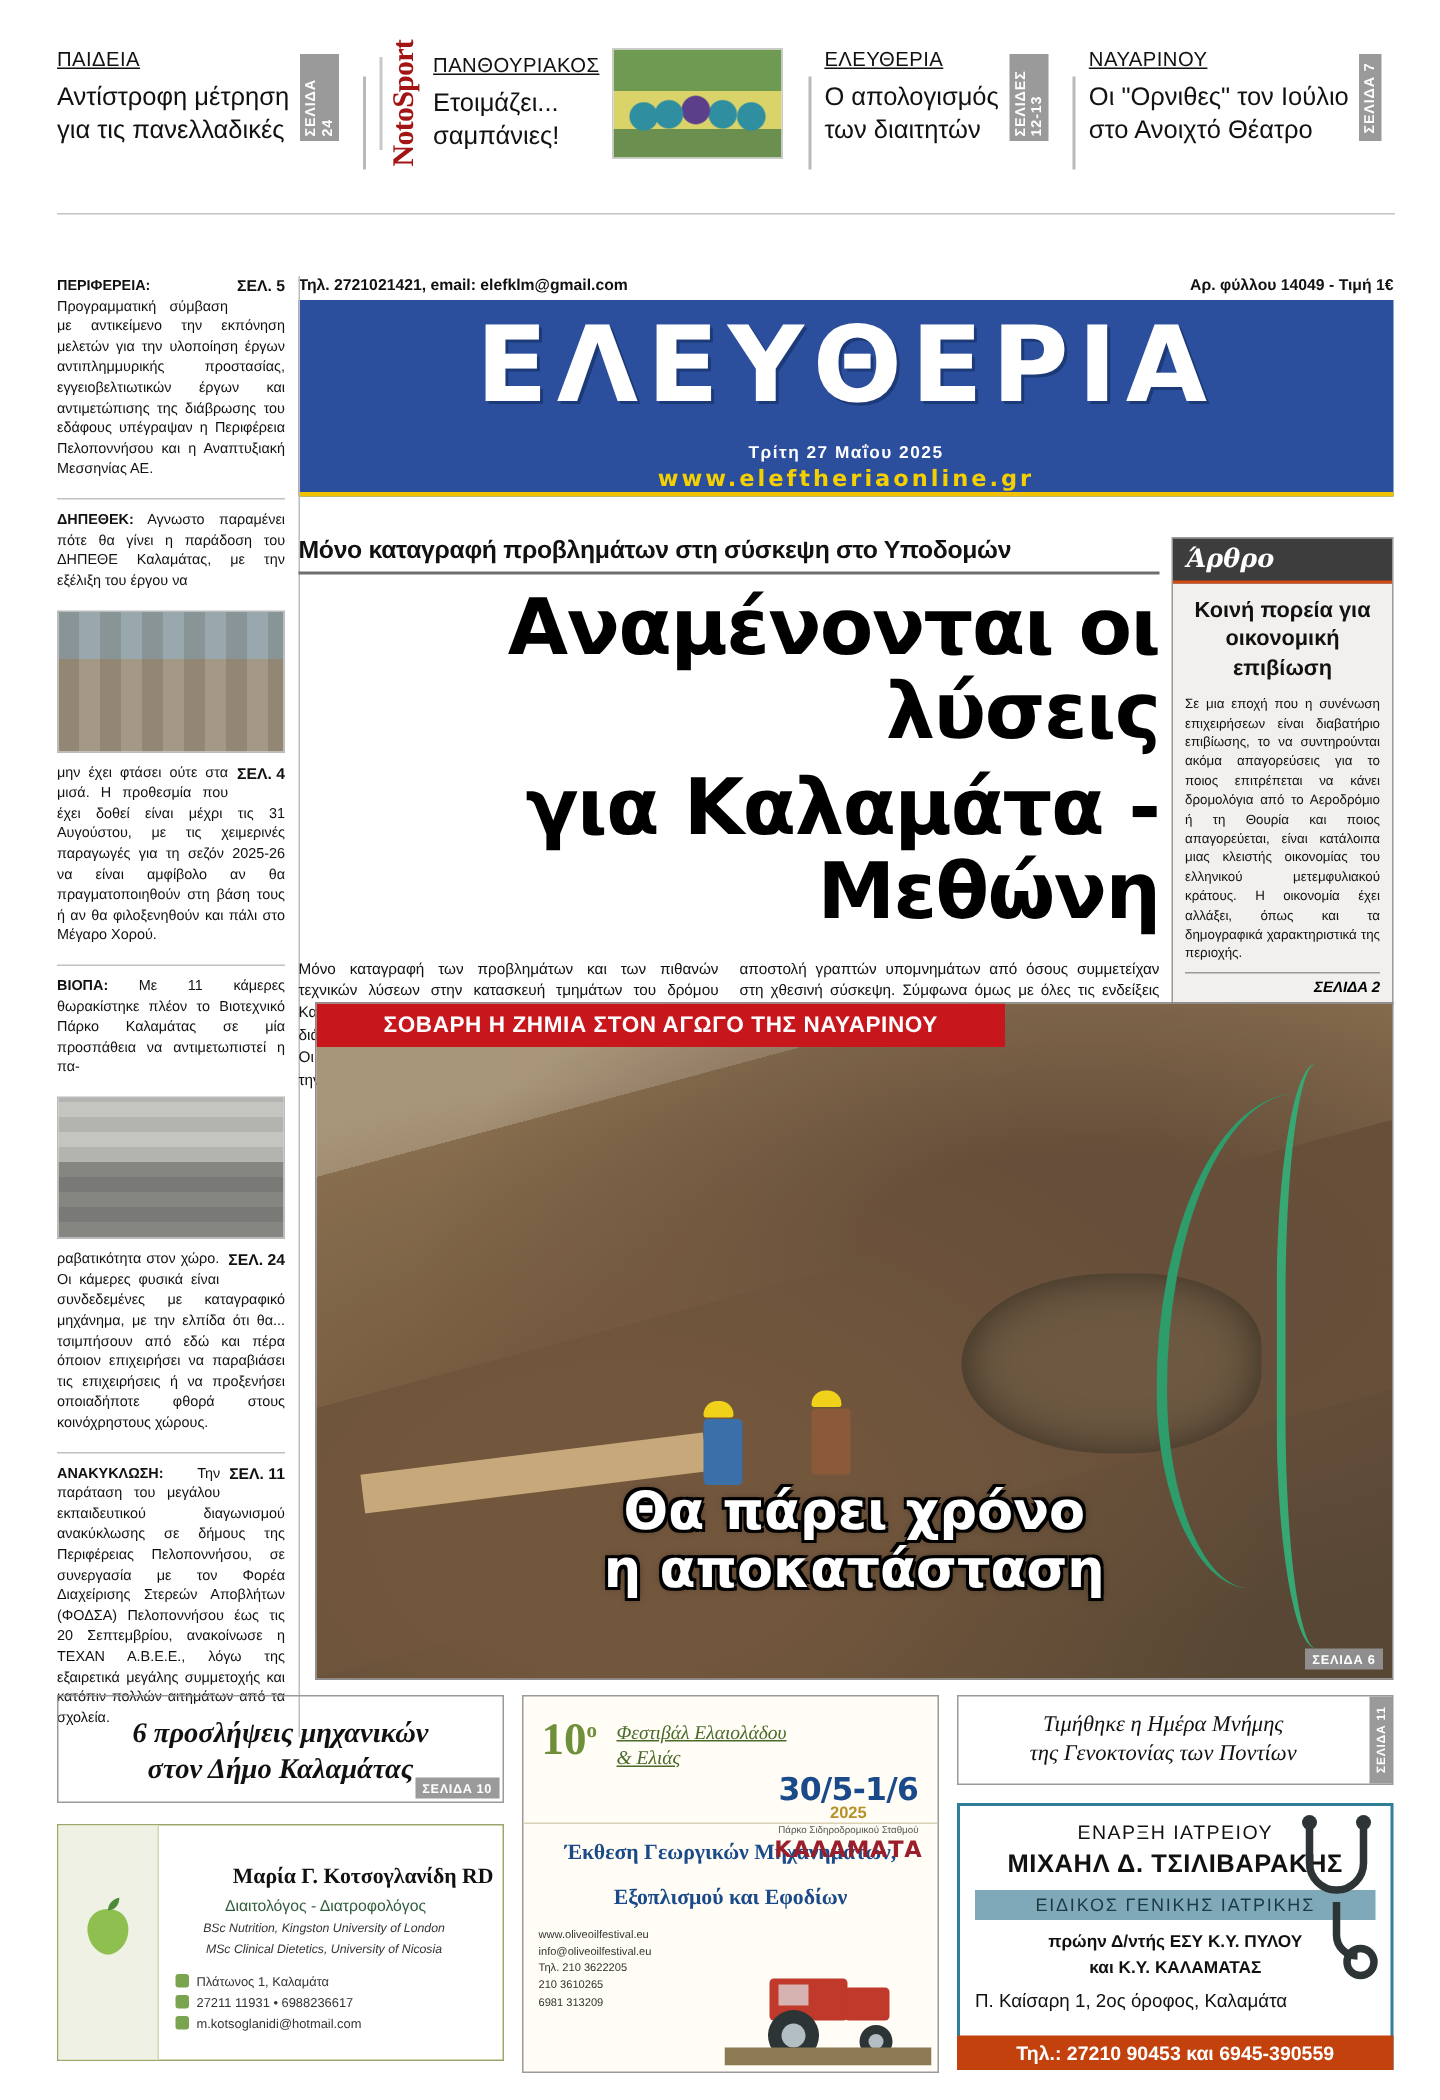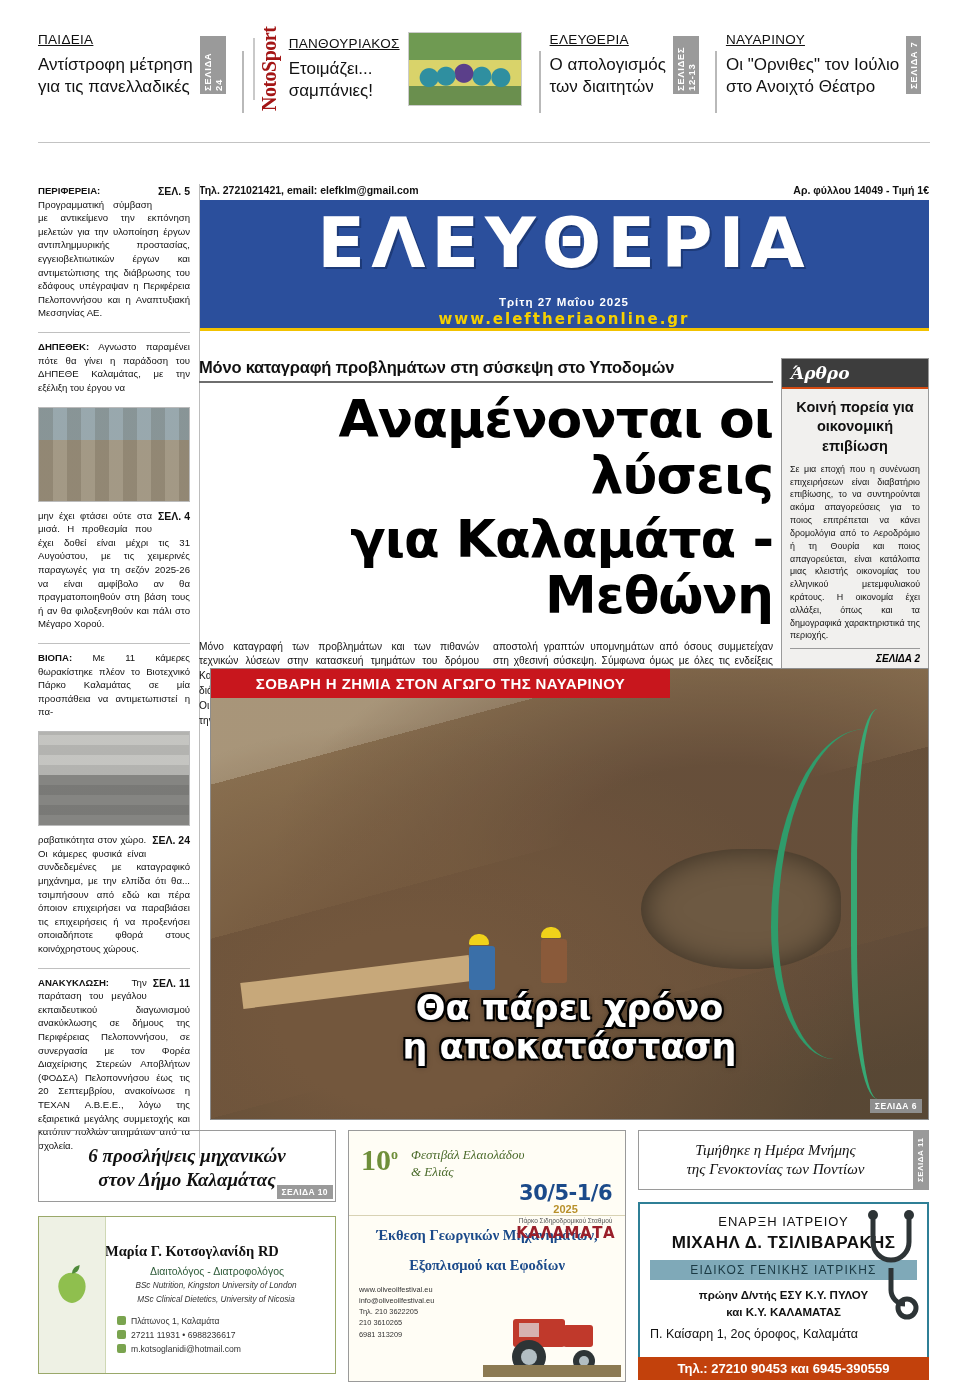--- a/index.html
+++ b/index.html
@@ -113,31 +113,31 @@
   
   .bottom{position:absolute;left:38px;top:1098px;width:891px;height:270px;}
   .b-left{position:absolute;left:0;top:0;width:298px;}
   .promo{border:1px solid #9a9a9a;padding:13px 10px 16px 10px;box-sizing:border-box;position:relative;height:72px;}
   .promo-txt{font-family:"Liberation Serif",serif;font-style:italic;font-weight:bold;font-size:19px;line-height:1.25;text-align:center;color:#111;}
   .promo-pg{position:absolute;right:2px;bottom:2px;background:#9a9a9a;color:#fff;font-size:8.5px;font-weight:bold;padding:2px 5px;letter-spacing:.4px;}
 
   .adcard{border:1px solid #9aa86a;margin-top:14px;height:158px;box-sizing:border-box;position:relative;background:#fff;}
   .adcard .leafbox{position:absolute;left:0;top:0;width:66px;height:100%;background:#eef1e4;border-right:1px solid #cfd8b5;}
   .leaf{position:absolute;left:14px;top:48px;width:38px;height:40px;}
-  .ad-name{font-family:"Liberation Serif",serif;font-weight:bold;font-size:14.5px;text-align:left;padding:26px 6px 0 66px;color:#111;}
+  .ad-name{font-family:"Liberation Serif",serif;font-weight:bold;font-size:14.5px;text-align:right;padding:26px 6px 0 66px;color:#111;}
   .ad-sub{font-size:10.5px;text-align:center;color:#2f5b3a;padding:5px 6px 0 66px;}
   .ad-sub2{font-size:8.2px;font-style:italic;text-align:center;color:#333;padding:3px 8px 0 66px;line-height:1.35;}
   .ad-lines{padding:10px 6px 0 78px;font-size:8.6px;color:#333;line-height:1.6;}
   .ad-lines .ic{display:inline-block;width:9px;height:9px;background:#7aa44f;border-radius:2px;margin-right:5px;vertical-align:-1px;}
 
   .b-mid{position:absolute;left:310px;top:0;width:278px;height:252px;border:1px solid #9a9a9a;box-sizing:border-box;background:#fffdf5;overflow:hidden;}
   .fest-top{height:84px;position:relative;border-bottom:1px solid #d8d2b4;}
   .fest-10{position:absolute;left:12px;top:12px;font-family:"Liberation Serif",serif;font-weight:bold;font-size:30px;color:#6f8f3a;}
   .fest-10 sup{font-size:14px;}
-  .fest-name{position:absolute;left:62px;top:16px;font-family:"Liberation Serif",serif;font-style:italic;font-size:13px;color:#4a6a2a;line-height:1.3;}
+  .fest-name{position:absolute;left:62px;top:16px;font-family:"Liberation Serif",serif;font-style:italic;font-size:13px;color:#4a6a2a;line-height:1.3;text-decoration:underline;}
   .fest-date{position:absolute;right:10px;top:6px;text-align:center;}
   .fd1{font-family:"DejaVu Sans",sans-serif;font-weight:bold;font-size:21px;color:#1b4a8a;letter-spacing:-.5px;margin-top:44px;}
   .fd2{font-size:11px;color:#b8902a;font-weight:bold;margin-top:-2px;}
   .fd3{font-size:6.5px;color:#555;margin-top:2px;}
   .fd4{font-family:"DejaVu Sans",sans-serif;font-weight:bold;font-size:15px;color:#9a1f2a;letter-spacing:.5px;}
   .fest-h{font-family:"Liberation Serif",serif;font-weight:bold;font-size:14.5px;color:#1b4a8a;text-align:center;padding:10px 8px 0 8px;line-height:1.35;}
   .fest-info{font-size:7.4px;color:#333;line-height:1.5;padding:9px 0 0 10px;width:120px;}
   .fest-tract{position:absolute;right:4px;bottom:4px;width:138px;height:74px;}
 
   .b-right{position:absolute;left:600px;top:0;width:291px;}

